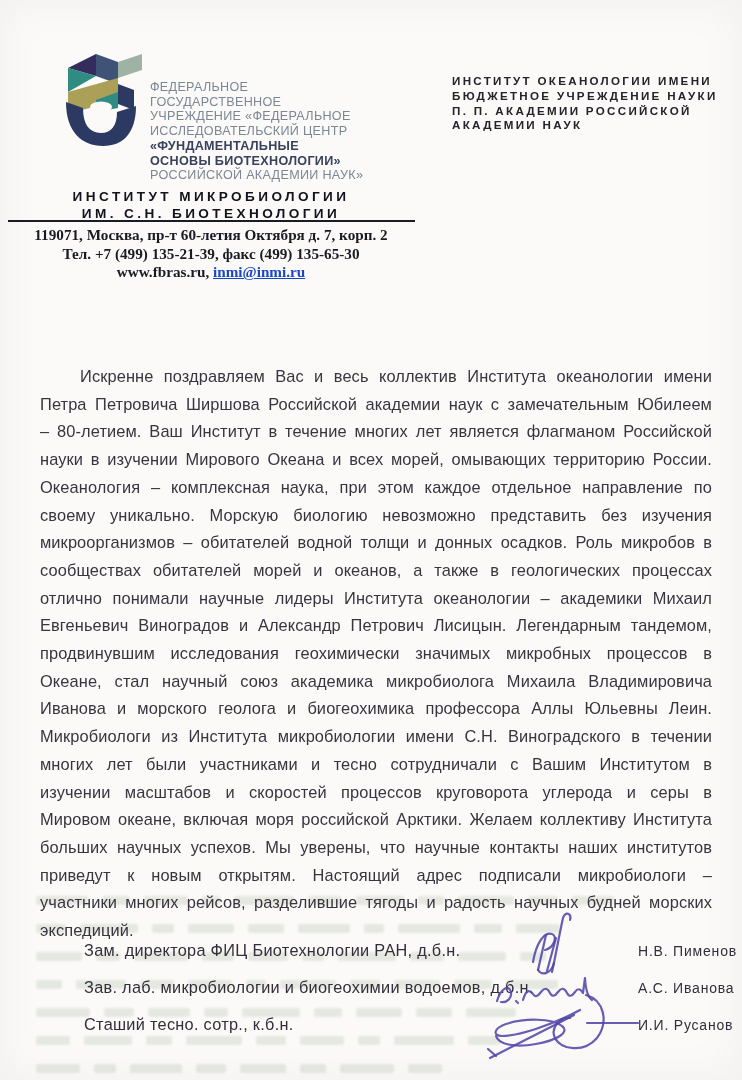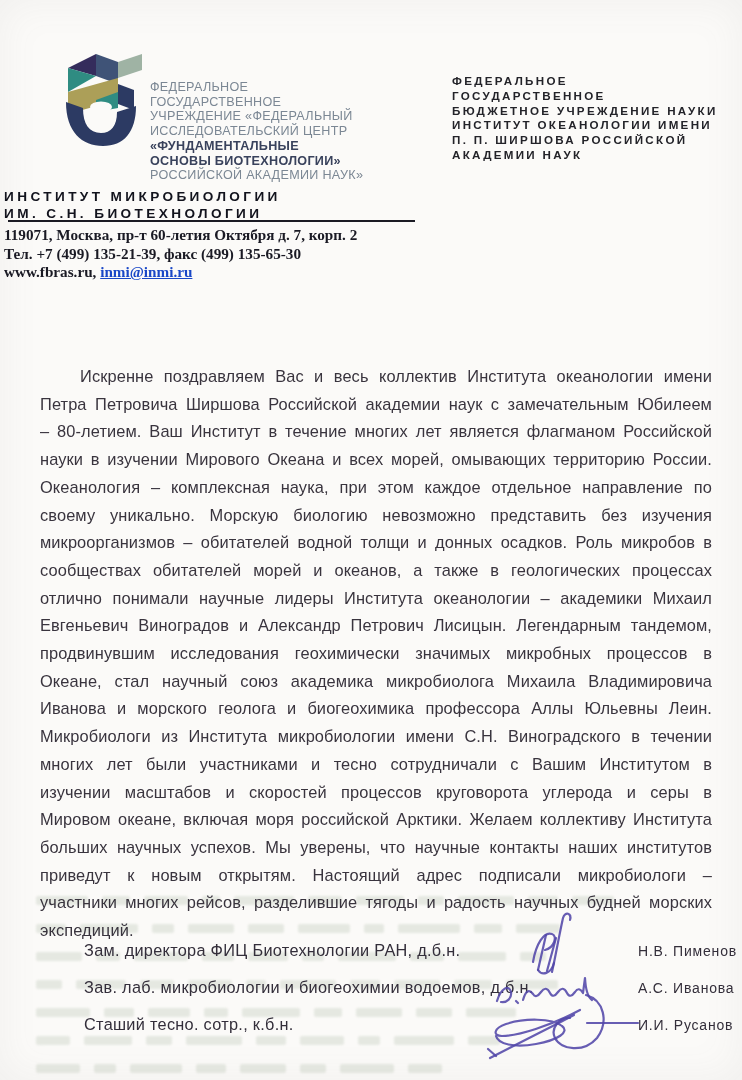--- a/index.html
+++ b/index.html
@@ -7,24 +7,24 @@
     position:relative;width:742px;height:1080px;margin:0 auto;
     background:#fbfaf8;overflow:hidden;
     font-family:"Liberation Sans",sans-serif;
     box-shadow:inset 0 0 40px rgba(120,120,115,0.08);
   }
   
   .logo{position:absolute;left:58px;top:44px;width:92px;height:106px;}
   .org-left{position:absolute;left:150px;top:80px;width:262px;
     font-size:12.6px;line-height:14.7px;letter-spacing:0.3px;color:#7b8794;}
   .org-left .bold{font-weight:bold;color:#39425c;}
-  .inst-name{position:absolute;left:4px;top:188px;width:414px;
+  .inst-name{position:absolute;left:4px;top:188px;width:414px;text-align:center;
     font-weight:bold;font-size:13.6px;line-height:17px;letter-spacing:3.4px;color:#12131d;}
   .rule{position:absolute;left:8px;top:220px;width:407px;height:2px;background:#1b1b24;}
-  .address{position:absolute;left:4px;top:226px;width:414px;text-align:left;
+  .address{position:absolute;left:4px;top:226px;width:414px;text-align:center;
     font-family:"Liberation Serif",serif;font-weight:600;
     font-size:15.2px;line-height:18.6px;color:#1a1a24;}
   .address .email{color:#1947c7;text-decoration:underline;font-weight:600;}
   
   .org-right{position:absolute;left:452px;top:74px;width:270px;
     font-weight:bold;font-size:11.6px;line-height:14.8px;letter-spacing:2.3px;color:#232329;}
   
   .salutation{position:absolute;left:40px;top:324px;width:672px;text-align:center;
     font-size:19.5px;color:#39343e;letter-spacing:0.3px;z-index:2;}
   .salutation .mark{font-style:italic;}
@@ -141,21 +141,21 @@
     <polygon points="10,48 60,34 60,56 10,70" fill="#ac9f58"></polygon>
     <polygon points="60,40 76,46 76,66 60,60" fill="#2c3a63"></polygon>
     <polygon points="38,56 60,48 60,64 38,68" fill="#2f8c82"></polygon>
     <path d="M 8,58 C 8,88 24,102 45,102 C 66,102 78,88 78,62 L 59,68 C 59,82 53,89 43,89 C 31,89 25,80 25,64 Z" fill="#2c3a63"></path>
     <ellipse cx="43" cy="63" rx="11" ry="5.5" fill="#fbfaf8"></ellipse>
   </svg>
 
   <div class="org-left">
     <div>ФЕДЕРАЛЬНОЕ</div>
     <div>ГОСУДАРСТВЕННОЕ</div>
-    <div>УЧРЕЖДЕНИЕ «ФЕДЕРАЛЬНЫЙ</div>
+    <div>УЧРЕЖДЕНИЕ «ФЕДЕРАЛЬНОЕ</div>
     <div>ИССЛЕДОВАТЕЛЬСКИЙ ЦЕНТР</div>
     <div class="bold">«ФУНДАМЕНТАЛЬНЫЕ</div>
     <div class="bold">ОСНОВЫ БИОТЕХНОЛОГИИ»</div>
     <div>РОССИЙСКОЙ АКАДЕМИИ НАУК»</div>
   </div>
 
   <div class="inst-name">
     <div>ИНСТИТУТ МИКРОБИОЛОГИИ</div>
     <div>ИМ. С.Н. БИОТЕХНОЛОГИИ</div>
   </div>
@@ -165,24 +165,23 @@
   <div class="address">
     <div>119071, Москва, пр-т 60-летия Октября д. 7, корп. 2</div>
     <div>Тел. +7 (499) 135-21-39, факс (499) 135-65-30</div>
     <div>
       <span>www.fbras.ru,</span>
       <span class="email">inmi@inmi.ru</span>
     </div>
   </div>
 
   <div class="org-right">
-    <div>ФЕДЕРАЛЬНОЕ ГОСУДАРСТВЕННОЕ</div>
+    <div>ИНСТИТУТ ОКЕАНОЛОГИИ ИМЕНИ</div>
     <div>БЮДЖЕТНОЕ УЧРЕЖДЕНИЕ НАУКИ</div>
-    <div>ИНСТИТУТ ОКЕАНОЛОГИИ ИМЕНИ</div>
-    <div>П. П. ШИРШОВА РОССИЙСКОЙ</div>
+    <div>П. П. АКАДЕМИИ РОССИЙСКОЙ</div>
     <div>АКАДЕМИИ НАУК</div>
   </div>
 
 
   <p class="body-text">Искренне поздравляем Вас и весь коллектив Института океанологии имени Петра Петровича Ширшова Российской академии наук с замечательным Юбилеем – 80-летием. Ваш Институт в течение многих лет является флагманом Российской науки в изучении Мирового Океана и всех морей, омывающих территорию России. Океанология – комплексная наука, при этом каждое отдельное направление по своему уникально. Морскую биологию невозможно представить без изучения микроорганизмов – обитателей водной толщи и донных осадков. Роль микробов в сообществах обитателей морей и океанов, а также в геологических процессах отлично понимали научные лидеры Института океанологии – академики Михаил Евгеньевич Виноградов и Александр Петрович Лисицын. Легендарным тандемом, продвинувшим исследования геохимически значимых микробных процессов в Океане, стал научный союз академика микробиолога Михаила Владимировича Иванова и морского геолога и биогеохимика профессора Аллы Юльевны Леин. Микробиологи из Института микробиологии имени С.Н. Виноградского в течении многих лет были участниками и тесно сотрудничали с Вашим Институтом в изучении масштабов и скоростей процессов круговорота углерода и серы в Мировом океане, включая моря российской Арктики. Желаем коллективу Института больших научных успехов. Мы уверены, что научные контакты наших институтов приведут к новым открытям. Настоящий адрес подписали микробиологи – участники многих рейсов, разделившие тягоды и радость научных будней морских экспедиций.</p>
 
   <div class="signoff">
     <div class="title">Зам. директора ФИЦ Биотехнологии РАН, д.б.н.</div>
     <div class="name">Н.В. Пименов</div>
     <div class="title">Зав. лаб. микробиологии и биогеохимии водоемов, д.б.н.</div>

